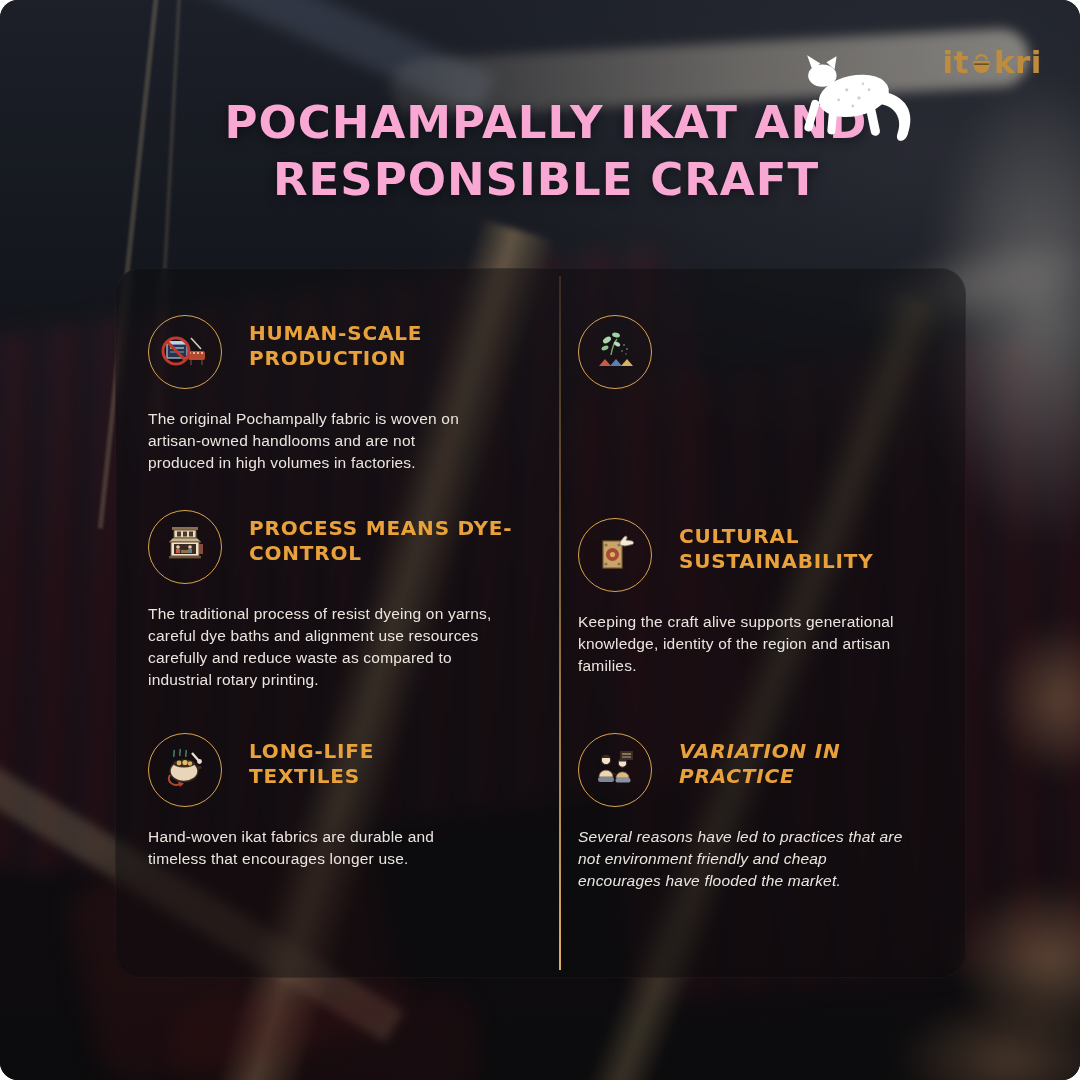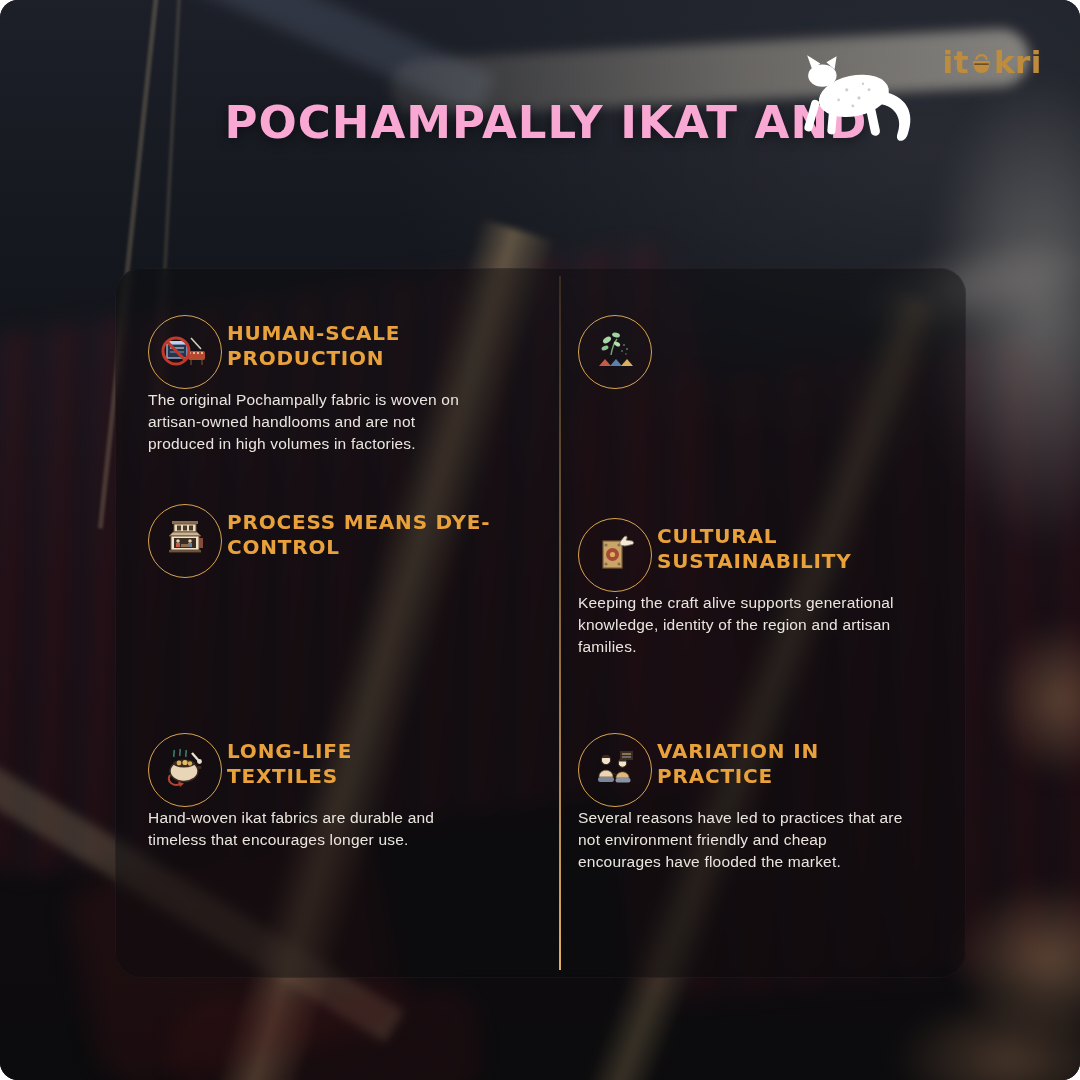--- a/index.html
+++ b/index.html
@@ -71,31 +71,31 @@
   .panel{position:absolute;left:115px;top:268px;width:851px;height:710px;z-index:4;
     background:rgba(12,11,13,.45);border-radius:26px;
     backdrop-filter:blur(5px);-webkit-backdrop-filter:blur(5px);
     box-shadow:inset 0 0 0 1px rgba(255,255,255,.04);}
   .divider{position:absolute;left:444px;top:8px;bottom:8px;width:2px;
     background:linear-gradient(180deg, rgba(201,154,85,.18), rgba(201,154,85,.7) 55%, rgba(235,185,105,.95));}
 
   .card{position:absolute;}
   .card.c1{left:33px;top:47px;width:420px;}
   .card.c2{left:463px;top:47px;width:382px;}
-  .card.c3{left:33px;top:236px;width:420px;}
+  .card.c3{left:33px;top:242px;width:420px;}
   .card.c4{left:463px;top:250px;width:382px;}
   .card.c5{left:33px;top:465px;width:420px;}
-  .card.c6{left:463px;top:465px;width:382px;}
-  .card-head{display:flex;align-items:flex-start;gap:5px;}
+  .card.c6{left:463px;top:465px;width:382px;font-style:italic;}
+  .card-head{display:flex;align-items:flex-start;gap:27px;}
   .icon-circle{width:74px;height:74px;flex:none;border:1.5px solid #D9A44E;border-radius:50%;
     display:flex;align-items:center;justify-content:center;box-sizing:border-box;}
   .card-heading{margin-top:6px;white-space:pre-line;color:#E9A23B;
     font-family:"DejaVu Sans","Liberation Sans",sans-serif;font-weight:bold;
     font-size:20px;line-height:25px;letter-spacing:.8px;}
-  .card-body{white-space:pre-line;color:#EAE6DF;
+  .card-body{margin-top:19px;white-space:pre-line;color:#EAE6DF;
     font-size:15.5px;line-height:22px;letter-spacing:.2px;}
 </style>
 </head>
 <body>
 
 <div class="poster">
 
   <div class="bg-base"></div>
   <div class="bg-layer carpet1"></div>
   <div class="bg-layer carpet2"></div>
@@ -110,20 +110,21 @@
   <div class="bg-layer beam-low"></div>
   <div class="bg-layer skin-mid"></div>
   <div class="bg-layer hand1"></div>
   <div class="bg-layer hand2"></div>
   <div class="bg-layer redfab1"></div>
   <div class="bg-layer redfab2"></div>
   <div class="vignette"></div>
 
   <div class="title">
     <div>POCHAMPALLY IKAT AND</div>
+    <div>RESPONSIBLE CRAFT</div>
   </div>
 
   <div class="brand">
     <span>it</span>
     <svg width="23" height="26" viewBox="0 0 22 24">
       <path d="M6,9 C6,3 16,3 16,9" stroke="#BE8C3E" stroke-width="2.2" fill="none"></path>
       <path d="M3,10 L19,10 C19,18 16,21.5 11,21.5 C6,21.5 3,18 3,10 Z" fill="#BE8C3E"></path>
       <rect x="4" y="12.4" width="14" height="1.4" fill="rgba(20,18,14,.55)"></rect>
     </svg>
     <span>kri</span>
@@ -216,20 +217,24 @@
             <circle cx="29" cy="24" r="1.8" fill="#e8cfa8"></circle>
               <rect x="27" y="26" width="4" height="4" fill="#5b7fae"></rect>
             <rect x="20" y="27" width="8" height="3" fill="#8a6f52"></rect>
             <rect x="38" y="21" width="4" height="10" fill="#8a4a3a"></rect>
             <rect x="8" y="33" width="32" height="2.4" fill="#6b5238"></rect>
           </svg>
         </div>
         <div class="card-heading">PROCESS MEANS DYE-
 CONTROL</div>
       </div>
+      <div class="card-body">The traditional process of resist dyeing on yarns,
+careful dye baths and alignment use resources
+carefully and reduce waste as compared to
+industrial rotary printing.</div>
     </div>
 
     <div class="card c4">
       <div class="card-head">
         <div class="icon-circle">
           <svg width="48" height="48" viewBox="0 0 48 48">
             <rect x="12" y="10" width="19" height="27" fill="#c9a567" stroke="#7a5c38" stroke-width="1.2"></rect>
             <circle cx="21.5" cy="23.5" r="6.5" fill="#a0392e" opacity=".85"></circle>
             <circle cx="21.5" cy="23.5" r="2.6" fill="#d9b05c"></circle>
             <circle cx="15" cy="14" r="1.6" fill="#8a6f52"></circle>

